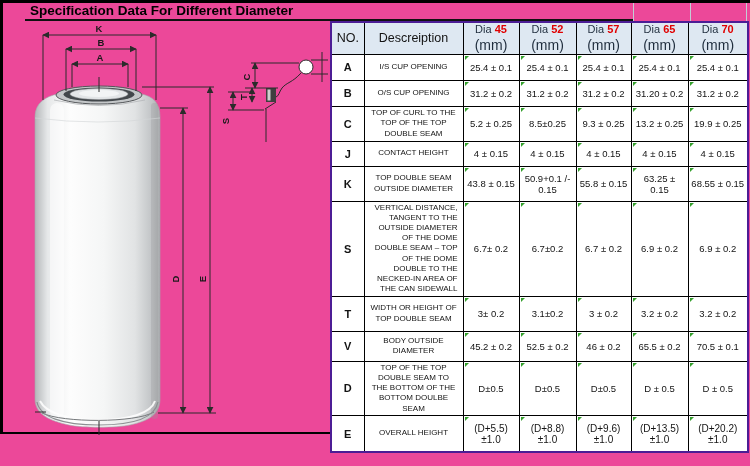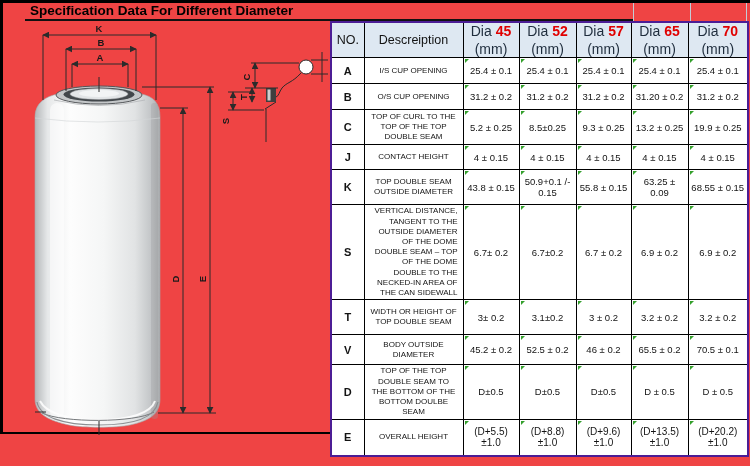--- a/index.html
+++ b/index.html
@@ -1,37 +1,37 @@
 <!DOCTYPE html>
 <html><head>
 <meta charset="utf-8">
 <style>
   html,body { margin:0; padding:0; background:#ffffff; }
-  .canvas { position:relative; width:750px; height:466px; background:#ef4444;
+  .canvas { position:relative; width:750px; height:466px; background:#ec4899;
             font-family:"Liberation Sans", sans-serif; overflow:hidden; }
 
   .border-top  { position:absolute; left:0; top:0; width:750px; height:3px; background:#000; }
   .border-left { position:absolute; left:0; top:0; width:3px; height:434px; background:#000; }
   .baseline    { position:absolute; left:0; top:432px; width:333px; height:2px; background:#000; }
 
   .title { position:absolute; left:30px; top:3px; font-size:13.5px; font-weight:700; color:#000; white-space:nowrap; }
   .title-underline { position:absolute; left:25px; top:19px; width:608px; height:2px; background:#101010; }
 
   .gridline-v { position:absolute; top:3px; height:18px; width:1px; background:#c3ccd5; }
 
   .drawing { position:absolute; left:2px; top:21px; }
   .drawing text { font-family:"Liberation Sans", sans-serif; font-weight:700; font-size:9.5px; fill:#1a1a1a; }
 
   table.spec-table { position:absolute; left:330px; top:21px; width:418px;
                      border-collapse:collapse; table-layout:fixed; background:#fff;
                      border:2px solid #4c1d95; }
   .spec-table th, .spec-table td { border:1px solid #000; padding:0 2px; text-align:center;
                                    vertical-align:middle; overflow:hidden; color:#131313; }
   .spec-table th { background:#dee8f2; font-weight:400; }
-  .dia-line  { font-size:14px; color:#1f2d3d; line-height:1.25; }
+  .dia-line  { font-size:11px; color:#1f2d3d; line-height:1.25; }
   .dia-num   { color:#e00000; font-weight:700; }
   .unit-line { font-size:14px; color:#1f2d3d; line-height:1.2; }
   .th-no, .th-desc { font-size:12.5px; color:#0c0c0c; }
 
   td.no-cell   { font-weight:700; font-size:11px; }
   td.desc-cell { font-size:8px; line-height:1.28; padding:1px 5px; }
   td.desc-left { text-align:right; }
   td.val { font-size:9.5px; position:relative; }
   td.val::before { content:""; position:absolute; top:1px; left:1px; width:0; height:0;
                    border-top:4px solid #34a02c; border-right:4px solid transparent; }
@@ -221,21 +221,21 @@
       <td class="val">4 ± 0.15</td>
       <td class="val">4 ± 0.15</td>
       <td class="val">4 ± 0.15</td>
     </tr>
     <tr class="h35">
       <td class="no-cell">K</td>
       <td class="desc-cell">TOP DOUBLE SEAM OUTSIDE DIAMETER</td>
       <td class="val">43.8 ± 0.15</td>
       <td class="val">50.9+0.1 /- 0.15</td>
       <td class="val">55.8 ± 0.15</td>
-      <td class="val">63.25 ± 0.09</td>
+      <td class="val">63.25 ± 0.15</td>
       <td class="val">68.55 ± 0.15</td>
     </tr>
     <tr class="h83">
       <td class="no-cell">S</td>
       <td class="desc-cell desc-left">VERTICAL DISTANCE, TANGENT TO THE OUTSIDE DIAMETER OF THE DOME DOUBLE SEAM – TOP OF THE DOME DOUBLE TO THE NECKED-IN AREA OF THE CAN SIDEWALL</td>
       <td class="val">6.7± 0.2</td>
       <td class="val">6.7±0.2</td>
       <td class="val">6.7 ± 0.2</td>
       <td class="val">6.9 ± 0.2</td>
       <td class="val">6.9 ± 0.2</td>

